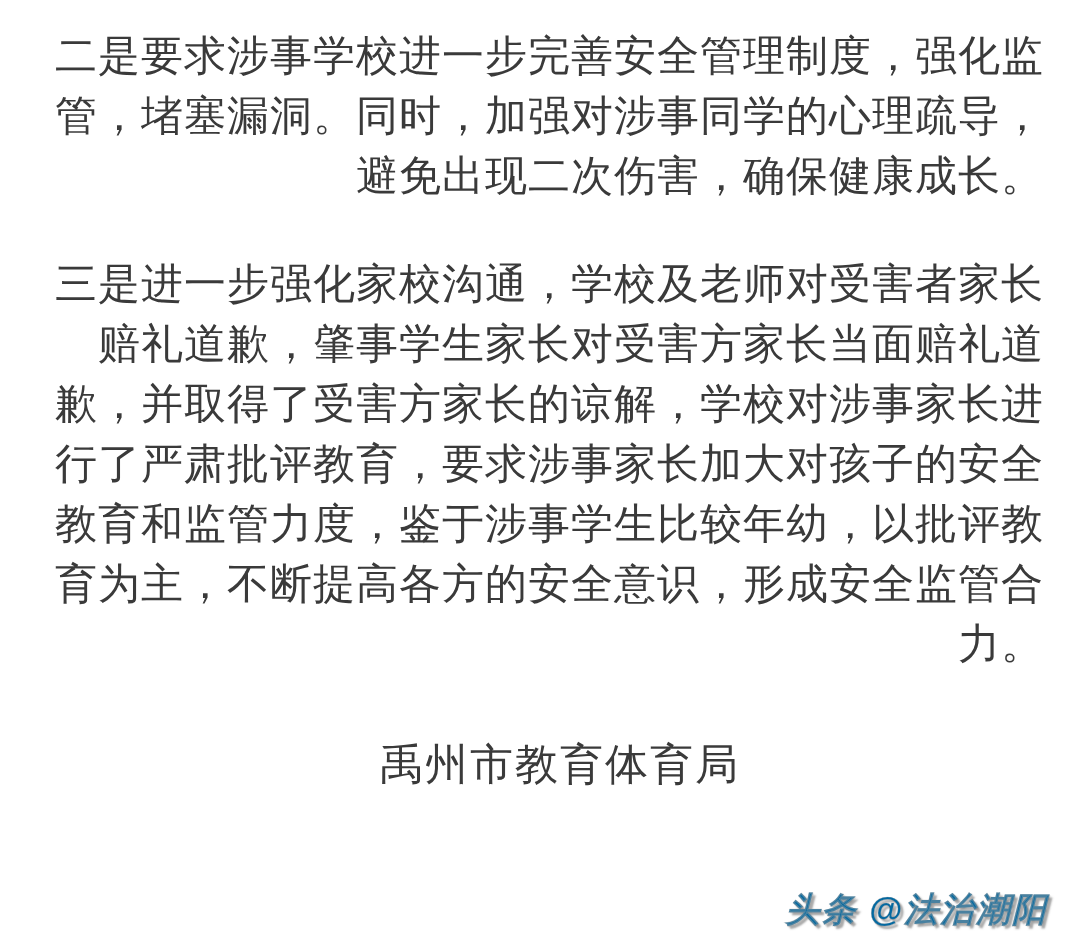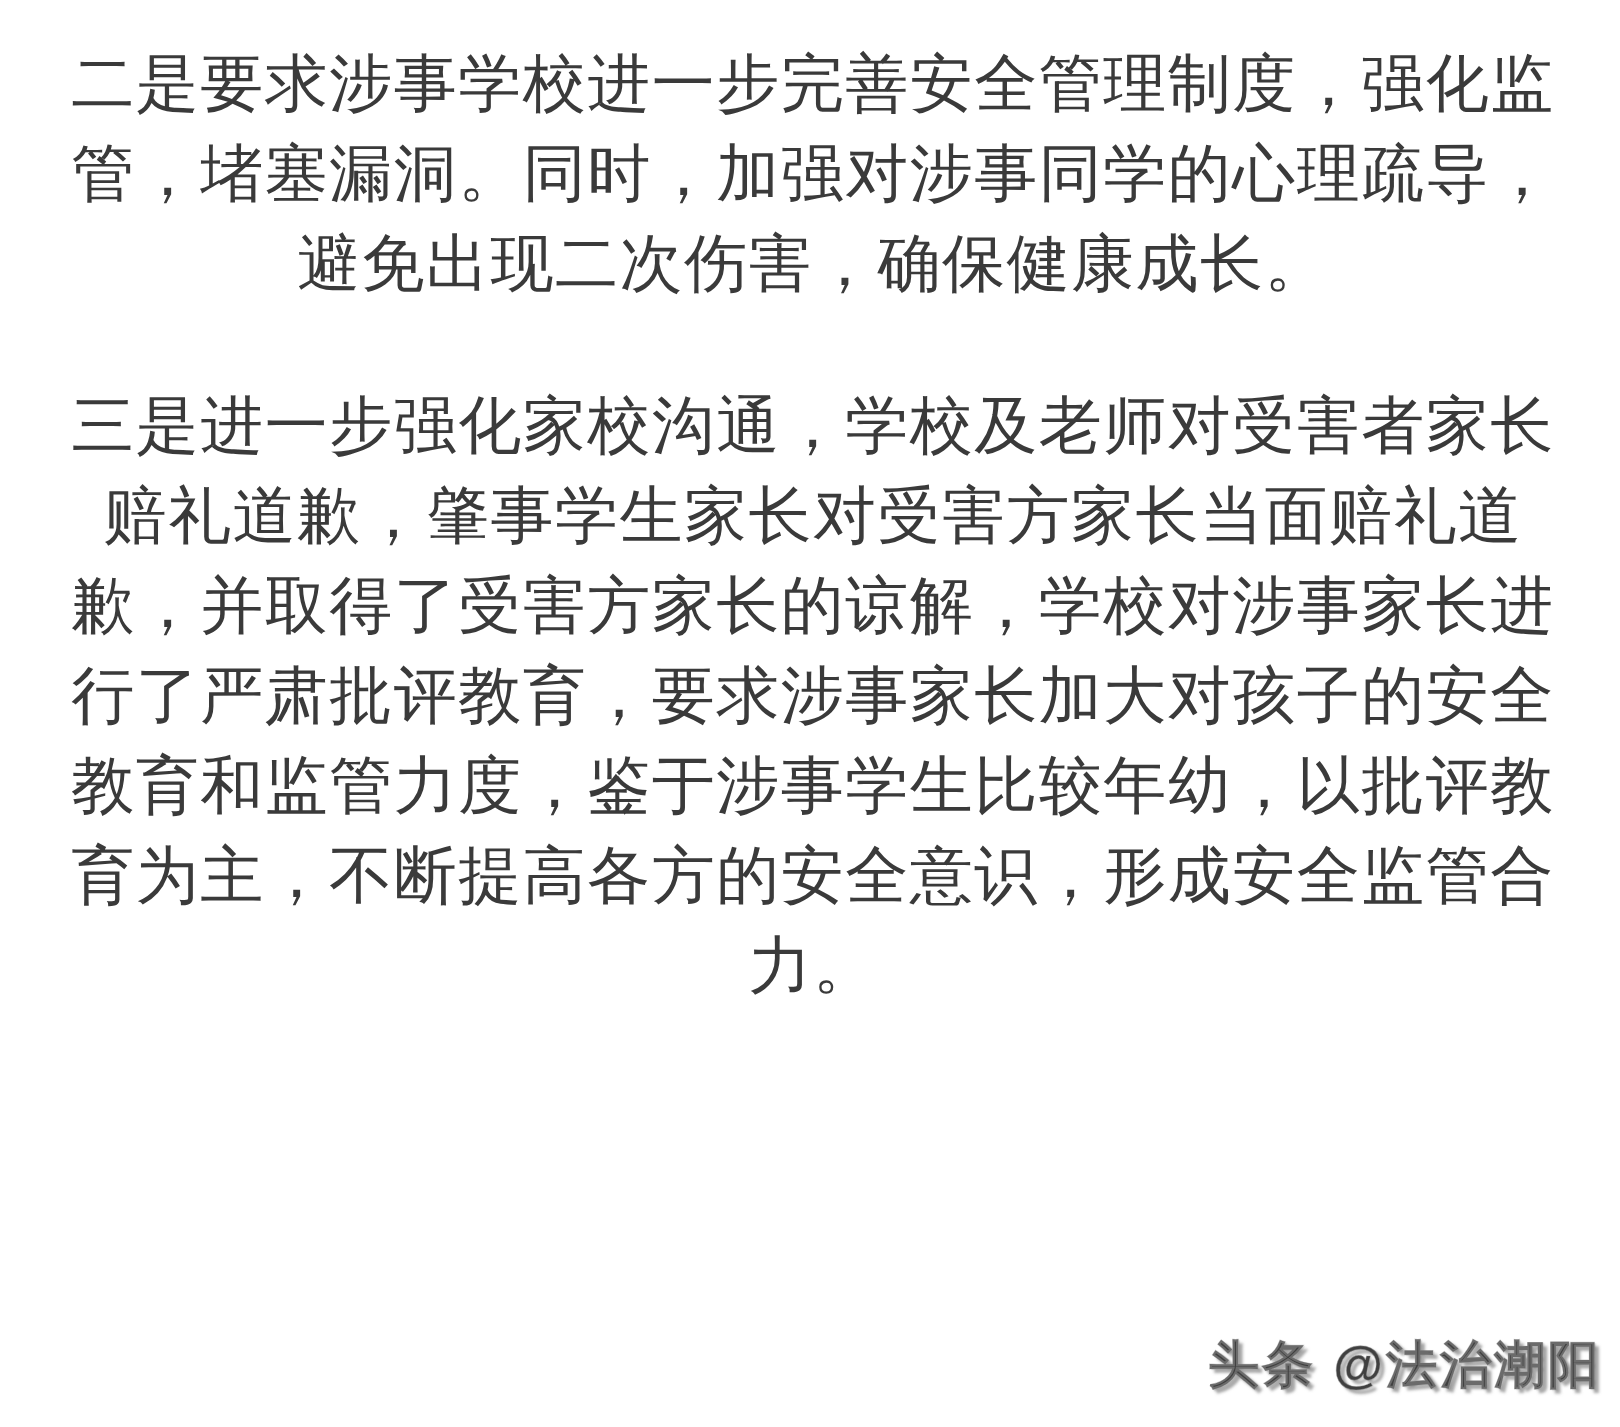--- a/index.html
+++ b/index.html
@@ -18,21 +18,21 @@
   .content {
     padding: 26px 36px 0 40px;
     color: #3a3a3a;
     font-size: 42px;
     line-height: 60px;
     letter-spacing: 1px;
   }
   .content p {
     margin: 0;
     white-space: pre-line; 
-    text-align: center;
+    text-align: right;
   }
   .content p + p {
     margin-top: 48px;
   }
   .signature {
     margin-top: 60px;
     text-align: center;
     transform: translateX(18px);
     font-size: 43px;
     line-height: 60px;
@@ -43,45 +43,47 @@
     margin-top: 60px;
     text-align: center;
     transform: translateX(25px);
     font-size: 43px;
     line-height: 60px;
     letter-spacing: 2px;
     color: #3a3a3a;
   }
   .watermark {
     position: absolute;
-    right: 12px;
+    right: 32px;
     bottom: 18px;
     font-size: 34px;
     font-weight: bold;
     letter-spacing: 2px;
-    color: #404040;
+    color: #0369a1;
     -webkit-text-stroke: 0.6px rgba(160,160,160,0.45);
     text-shadow:
       3px 3px 2px rgba(95, 95, 95, 0.55),
       1px 1px 1px rgba(130, 130, 130, 0.35);
     white-space: nowrap;
     user-select: none;
+    font-style: italic;
   }
 </style>
 </head>
 <body>
 
 <div class="page">
   <div class="content">
     <p>二是要求涉事学校进一步完善安全管理制度，强化监
 管，堵塞漏洞。同时，加强对涉事同学的心理疏导，
 避免出现二次伤害，确保健康成长。</p>
     <p>三是进一步强化家校沟通，学校及老师对受害者家长
 赔礼道歉，肇事学生家长对受害方家长当面赔礼道
 歉，并取得了受害方家长的谅解，学校对涉事家长进
 行了严肃批评教育，要求涉事家长加大对孩子的安全
 教育和监管力度，鉴于涉事学生比较年幼，以批评教
 育为主，不断提高各方的安全意识，形成安全监管合
 力。</p>
+    <div class="signature">禹州市教育体育局</div>
   </div>
 
   <div class="watermark">头条 @法治潮阳</div>
 </div>
 
 </body></html>

